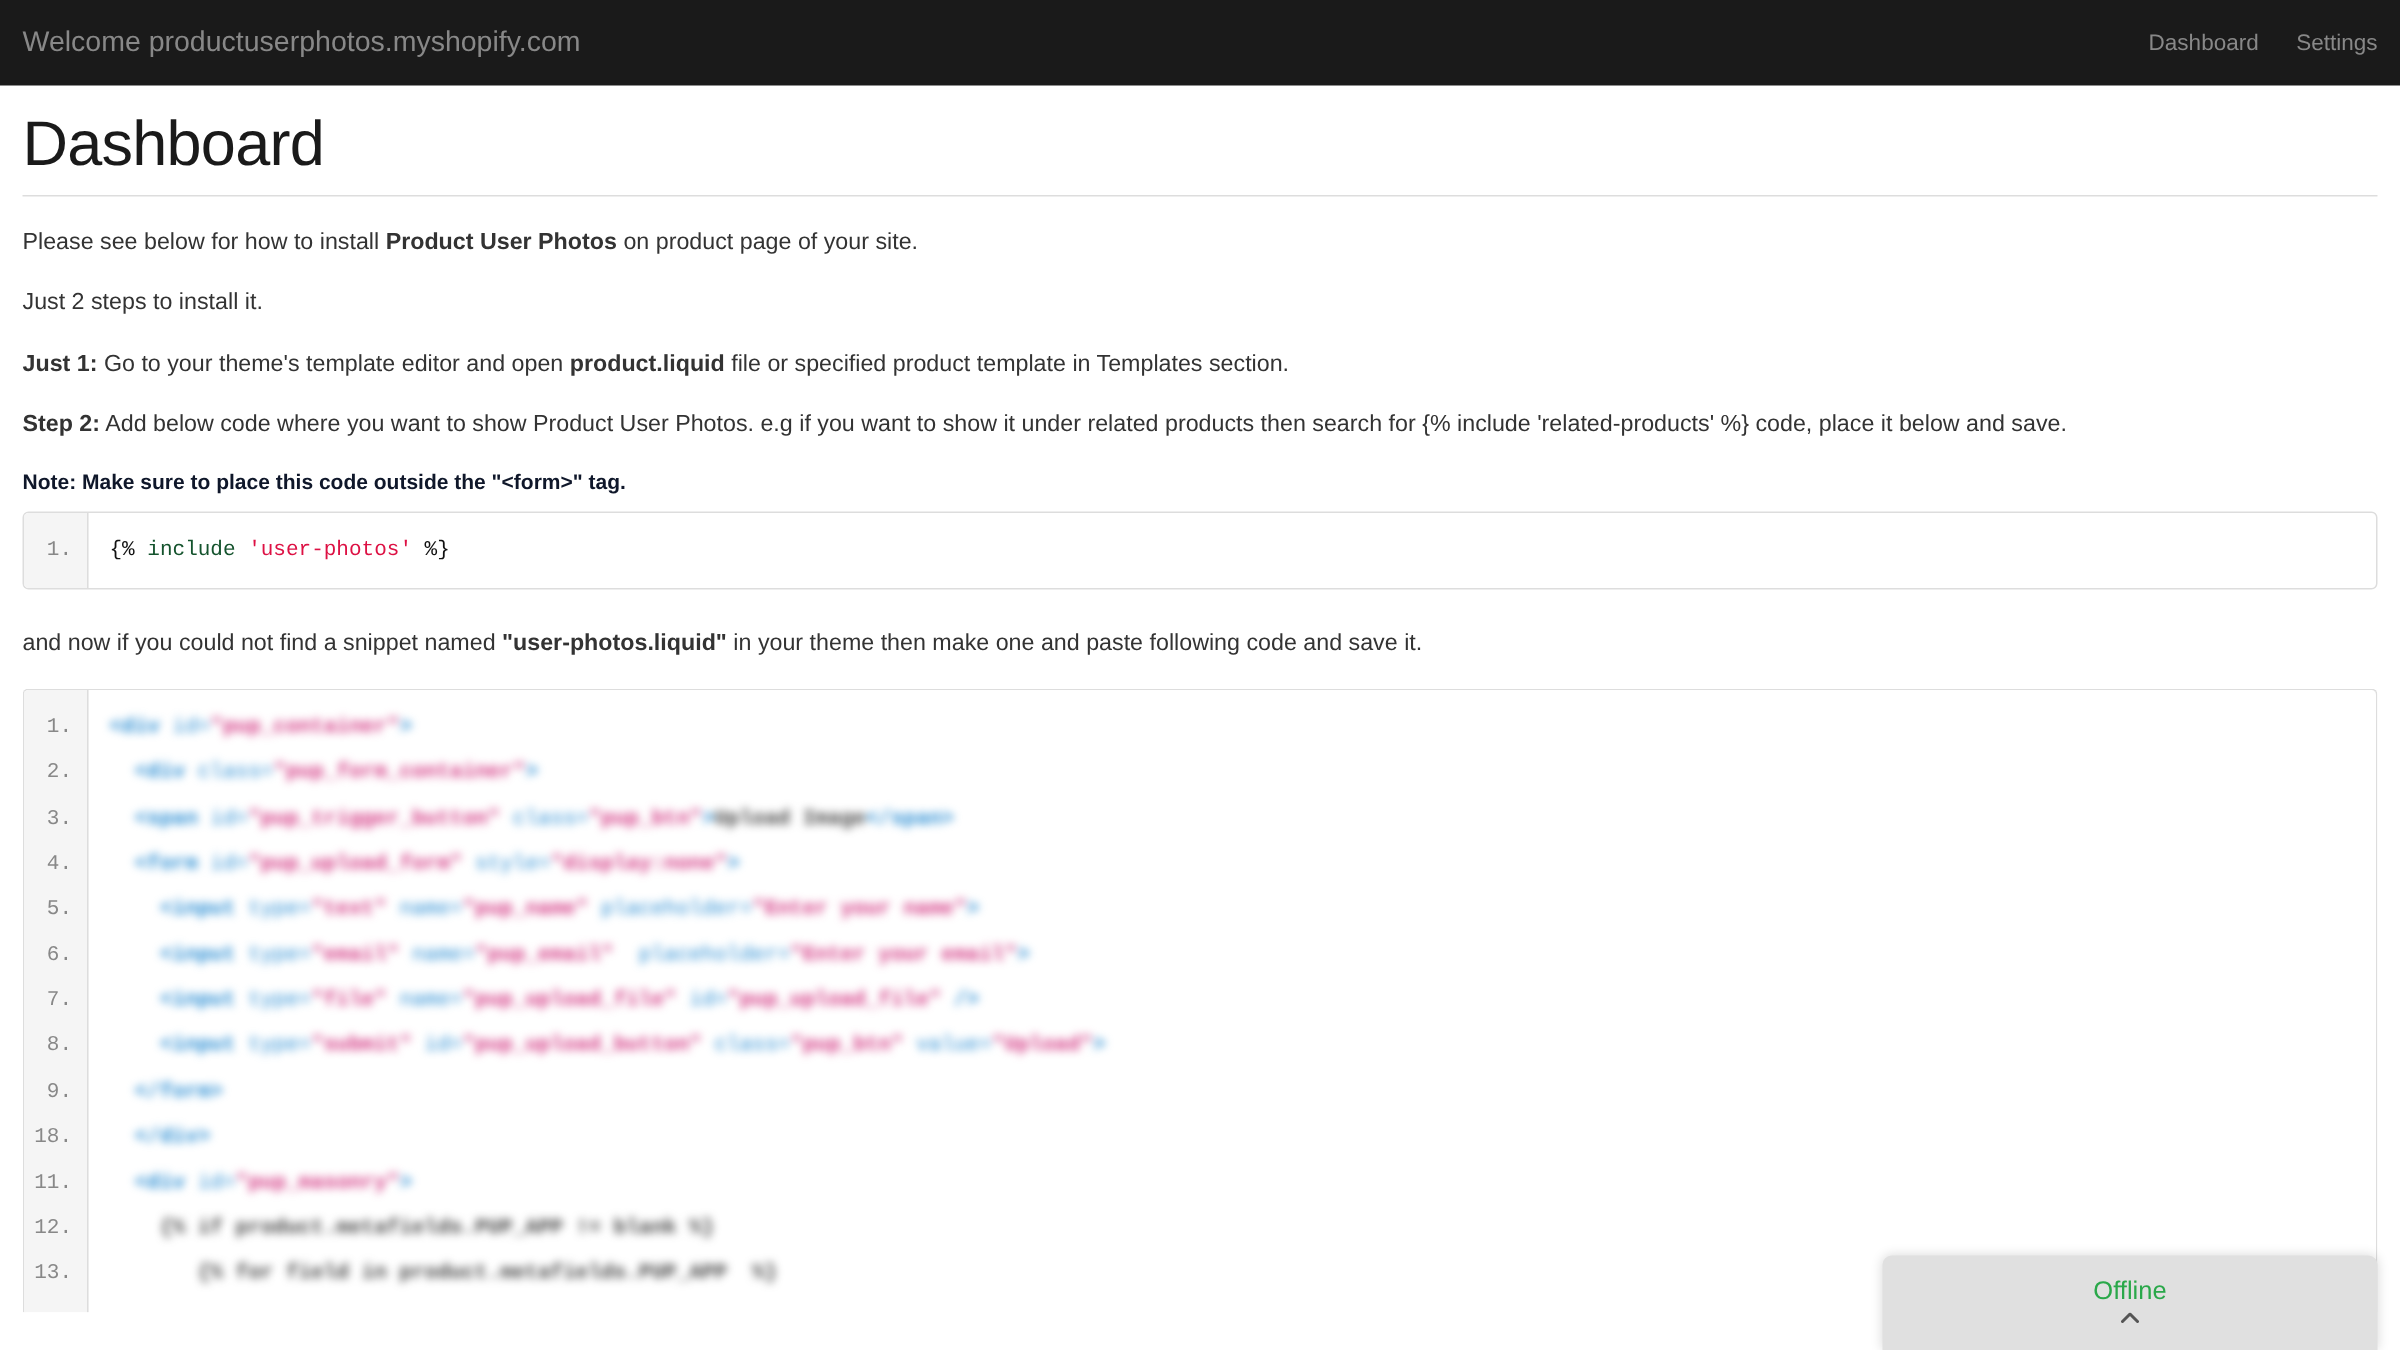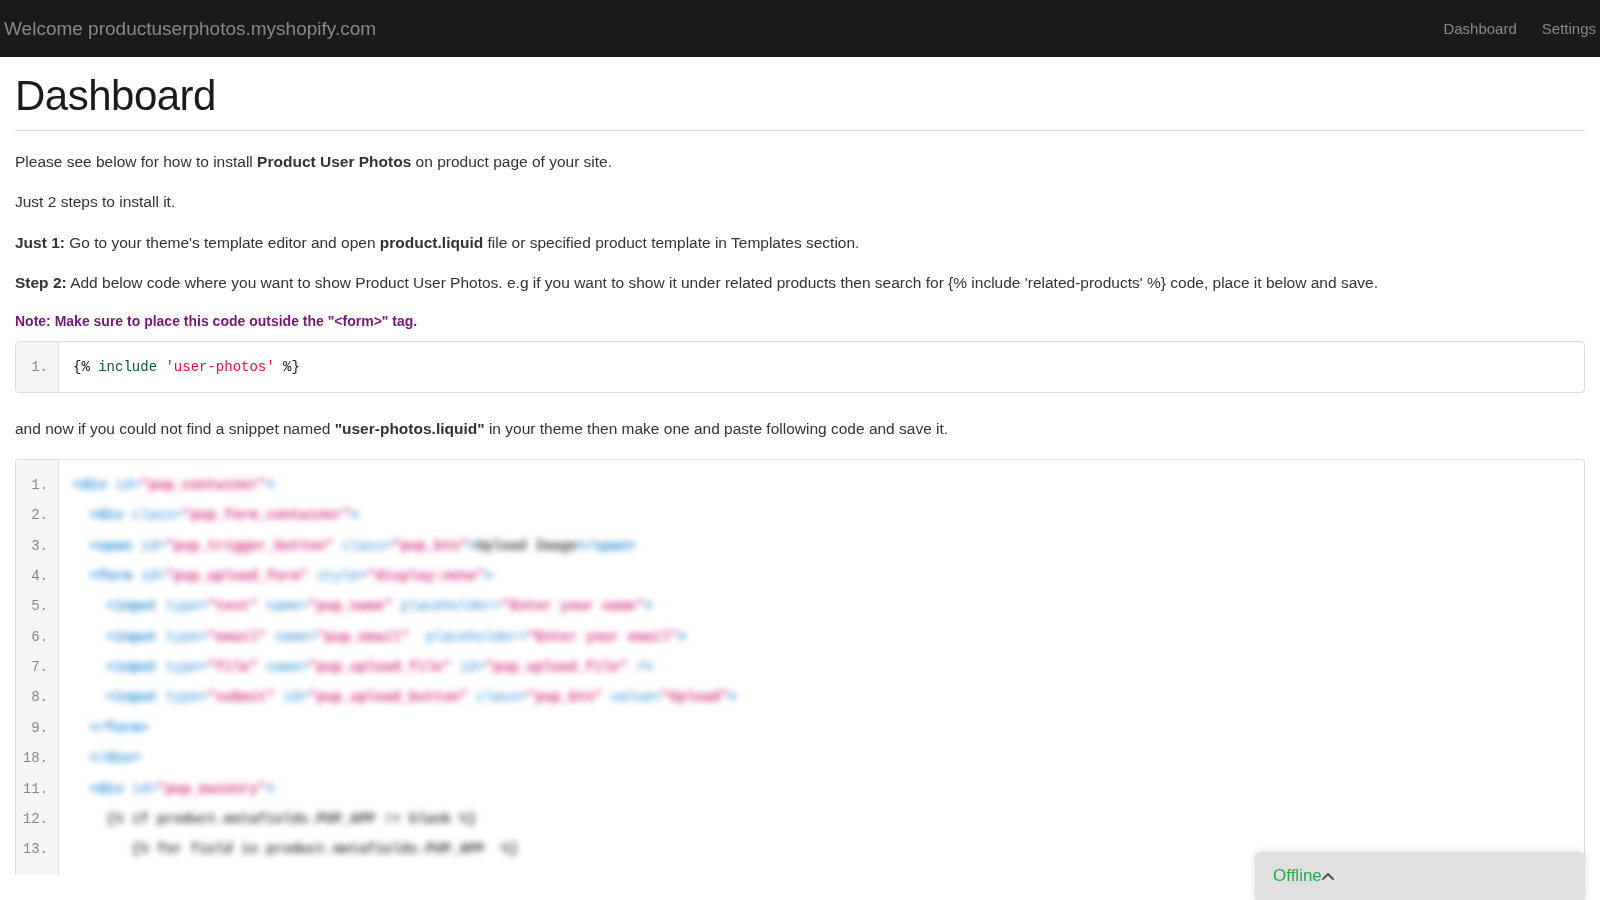--- a/index.html
+++ b/index.html
@@ -1,49 +1,49 @@
 <!DOCTYPE html>
 <html><head>
   <meta charset="utf-8">
   <style>
     * { margin: 0; padding: 0; box-sizing: border-box; }
     body { font-family: -apple-system, BlinkMacSystemFont, "Segoe UI", Helvetica, Arial, sans-serif; color: #333; background: #fff; }
     
-    .navbar { background: #1a1a1a; height: 57px; display: flex; align-items: center; padding: 0 4px; justify-content: space-between; }
+    .navbar { background: #1a1a1a; height: 57px; display: flex; align-items: center; padding: 0 15px; justify-content: space-between; }
     .navbar-left { color: #888; font-size: 19px; font-weight: 400; }
     .navbar-right { display: flex; gap: 25px; }
     .navbar-link { color: #888; font-size: 15px; text-decoration: none; cursor: pointer; }
     
     .container { padding: 15px 15px 0 15px; }
     
     .page-title { font-size: 42px; font-weight: 500; color: #1a1a1a; margin-bottom: 10px; letter-spacing: -0.5px; }
     .hr { border: none; border-top: 1px solid #ddd; margin-bottom: 20px; }
     
     .section-title { font-size: 25px; font-weight: 600; color: #1a1a1a; margin-bottom: 15px; }
     
     .para { font-size: 15.5px; color: #333; margin-bottom: 18px; line-height: 1.45; margin-top: 16px; }
     .para strong { font-weight: 700; }
-    .note { font-size: 14px; font-weight: 700; color: #701a75; margin-bottom: 12px; }
+    .note { font-size: 14px; font-weight: 700; color: #0f172a; margin-bottom: 12px; }
     
     .codeblock { border: 1px solid #ddd; border-radius: 4px; margin-bottom: 25px; display: flex; overflow: hidden; }
     .linenums { background: #f5f5f5; border-right: 1px solid #ddd; padding: 10px 0; min-width: 43px; }
     .linenum { color: #888; font-family: "SFMono-Regular", Consolas, "Courier New", monospace; font-size: 14px; text-align: right; padding: 4px 10px 4px 6px; line-height: 1.6; }
     .codelines { padding: 10px 14px; font-family: "SFMono-Regular", Consolas, "Courier New", monospace; font-size: 14px; flex: 1; }
     .codeline { line-height: 1.6; padding: 4px 0; white-space: pre; }
     .tok-liq { color: #111; }
     .tok-kw { color: #14532d; }
     .tok-str { color: #d14; }
     
     .blurred .codeline { filter: blur(3px); }
     .tok-tag { color: #268bd2; font-weight: 600; }
     .tok-attr { color: #268bd2; }
     .tok-val { color: #d33682; font-weight: 600; }
     .tok-plain { color: #444; font-weight: 600; }
     
-    .chat-widget { position: fixed; bottom: 0; right: 15px; width: 330px; background: #e0e0e0; border-radius: 6px 6px 0 0; box-shadow: 0 0 8px rgba(0,0,0,0.15); padding: 14px 18px; display: flex; align-items: center; cursor: pointer; }
+    .chat-widget { position: fixed; bottom: 0; right: 15px; width: 330px; background: #e0e0e0; border-radius: 6px 6px 0 0; box-shadow: 0 0 8px rgba(0,0,0,0.15); padding: 14px 18px; display: flex; justify-content: space-between; align-items: center; cursor: pointer; flex-direction: column; }
     .chat-status { color: #2aa84a; font-size: 17px; font-weight: 500; }
     .chat-chevron { color: #555; font-size: 13px; }
   </style>
 </head>
 <body>
 
 <div class="navbar">
   <div class="navbar-left">Welcome productuserphotos.myshopify.com</div>
   <div class="navbar-right">
     <a class="navbar-link">Dashboard</a>

